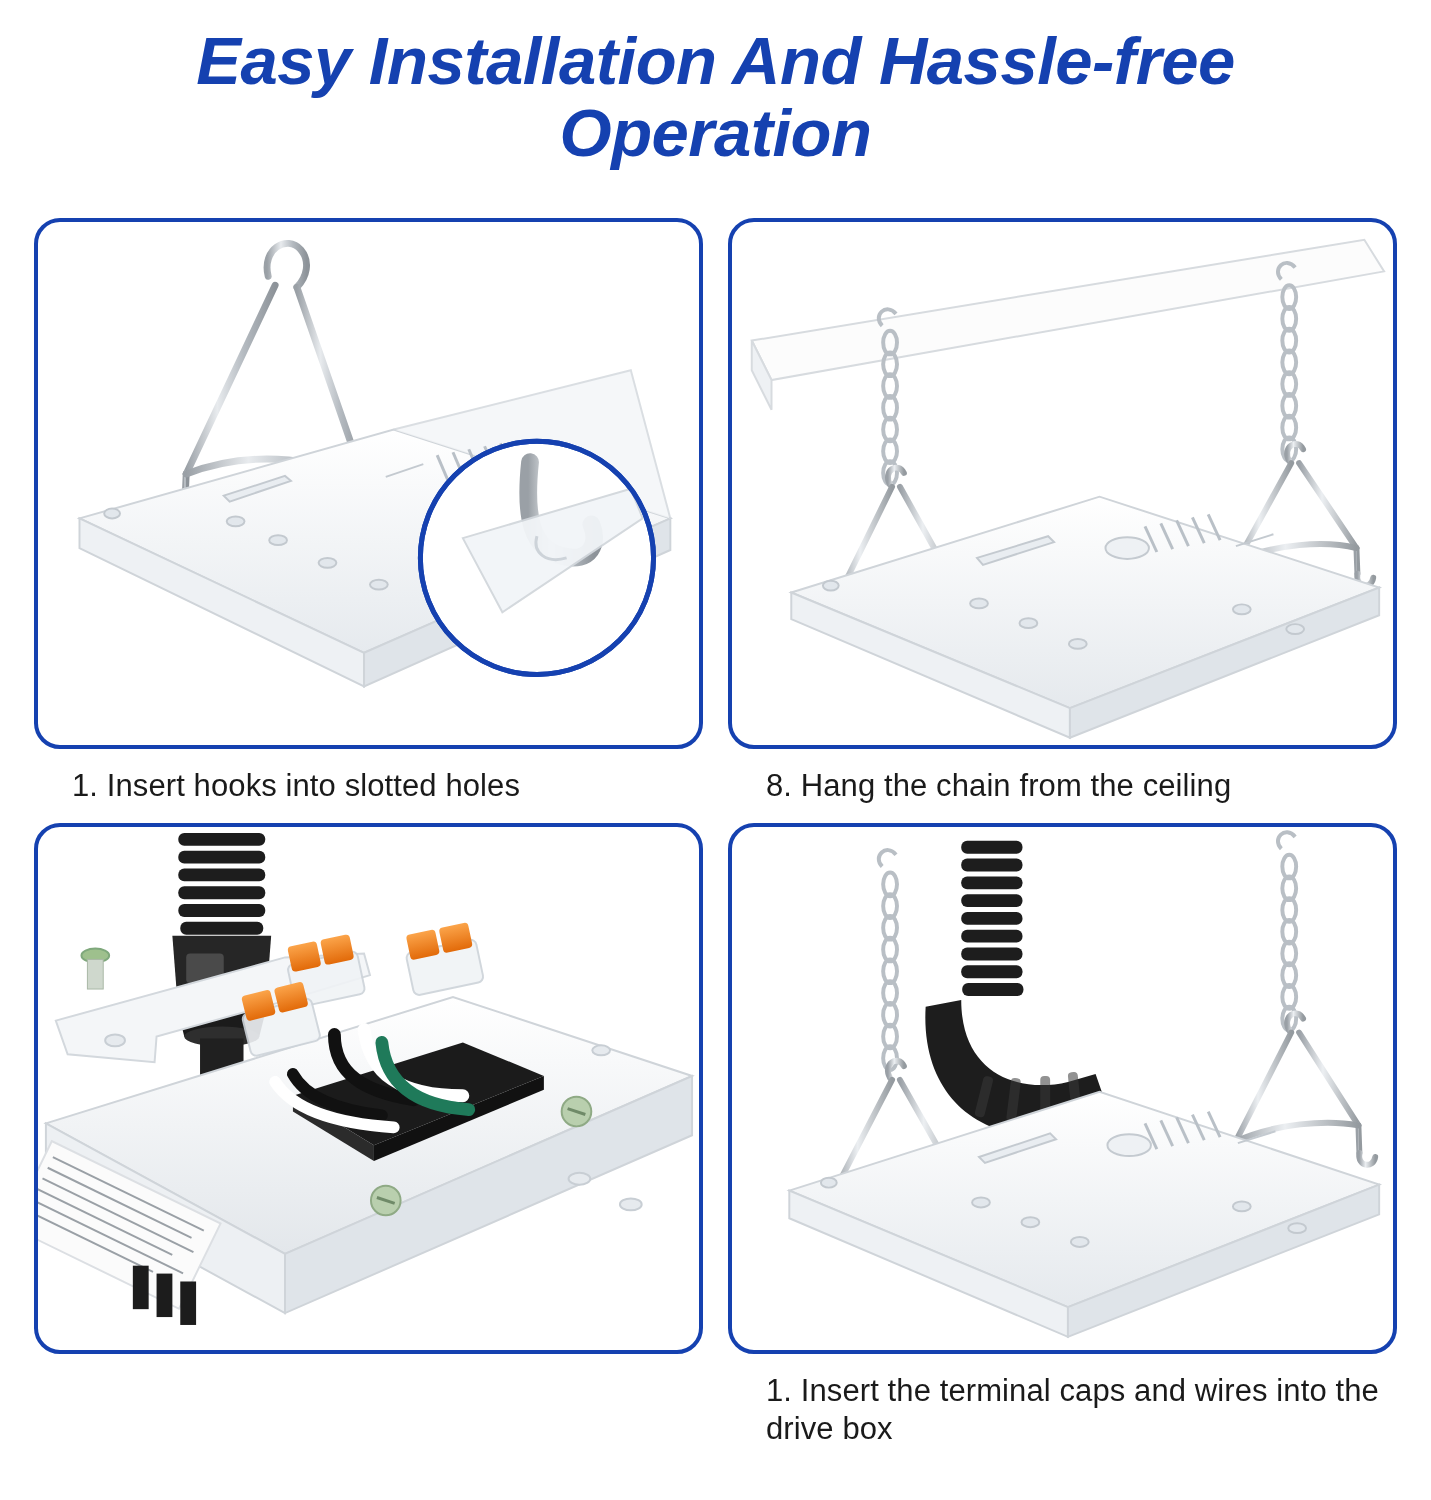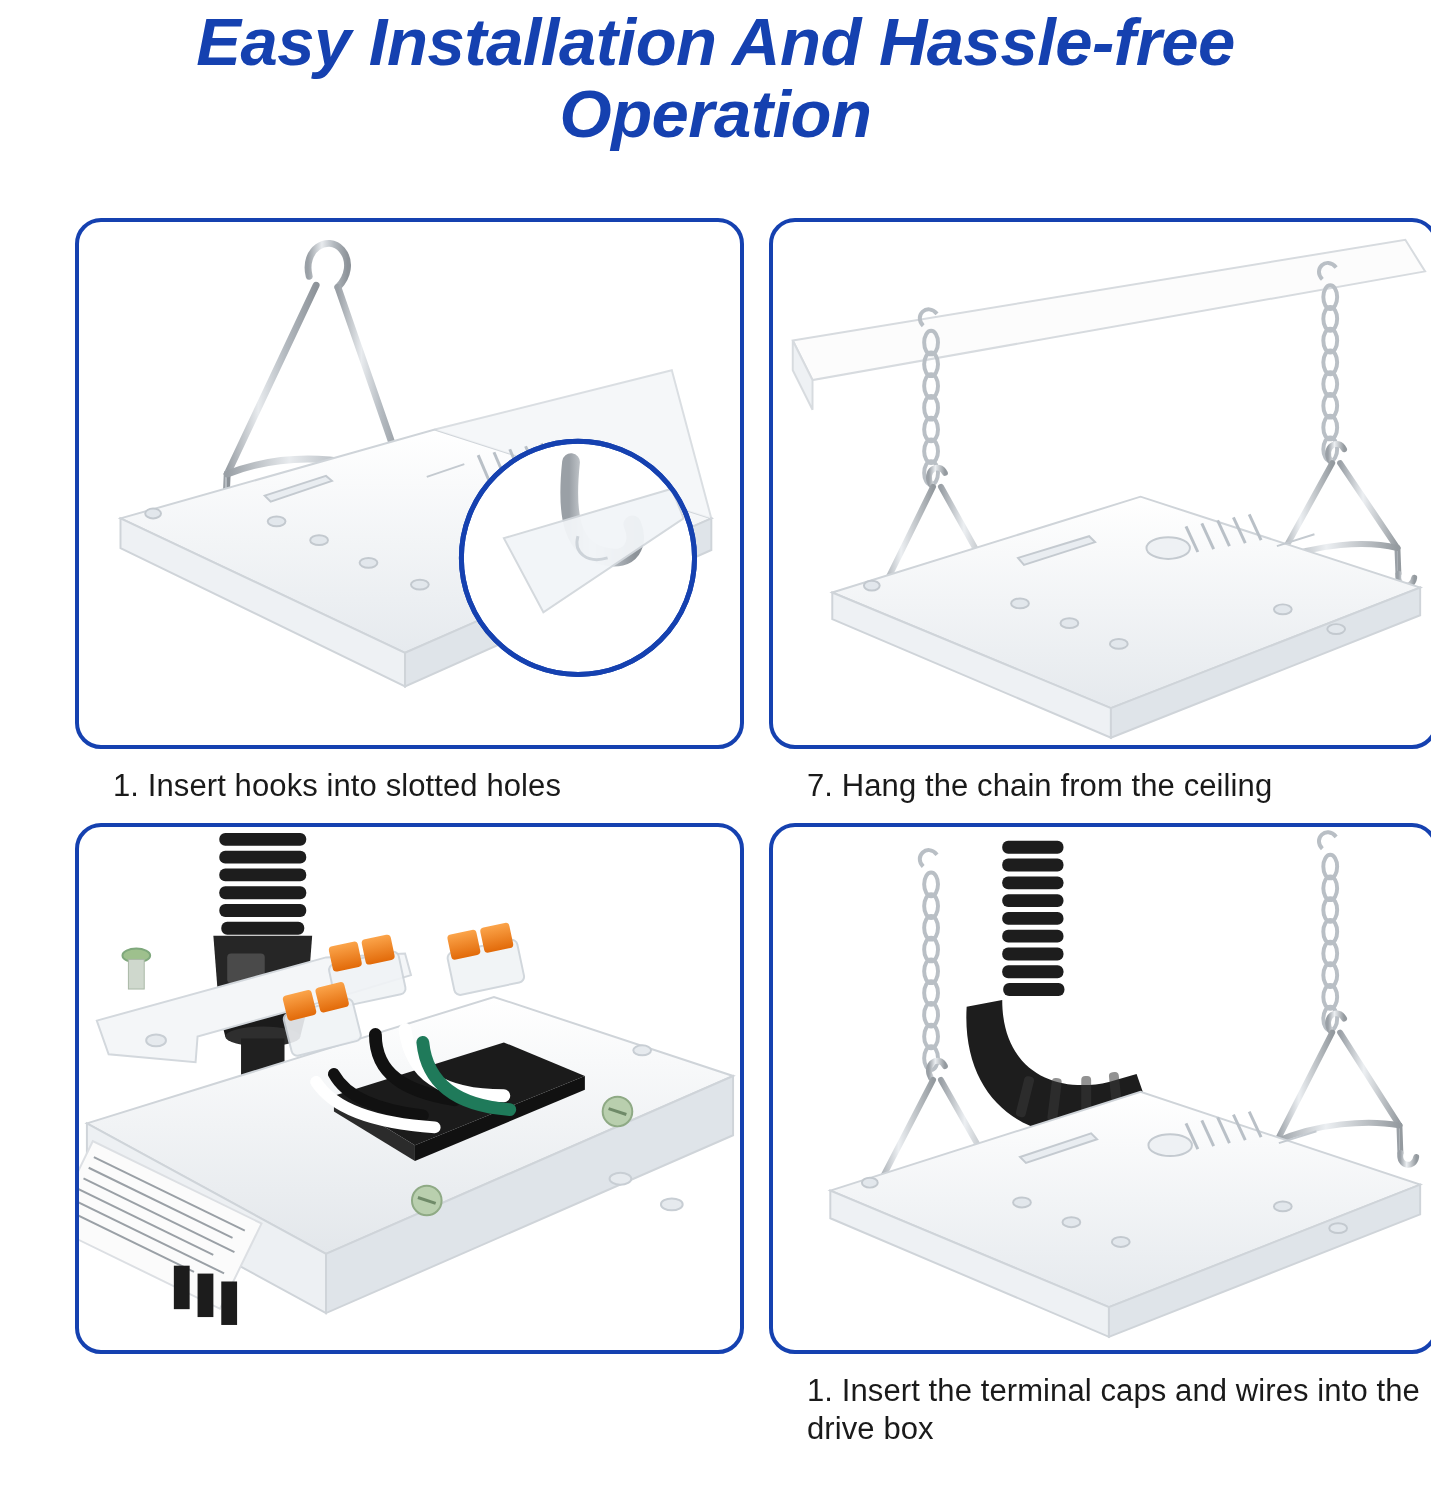--- a/index.html
+++ b/index.html
@@ -20,35 +20,36 @@
   .headline {
     text-align: center;
     color: #1541b0;
     font-weight: bold;
     font-style: italic;
     font-size: 67px;
     line-height: 1.08;
     letter-spacing: -0.5px;
     padding: 6px 20px 0 20px;
     box-sizing: border-box;
+    margin-top: 19px;
   }
   .headline .l2 { display: block; }
 
   
   .grid {
     position: absolute;
     top: 218px;
     left: 34px;
     width: 1363px;
     display: grid;
     grid-template-columns: 669px 669px;
     grid-column-gap: 25px;
     grid-row-gap: 18px;
   }
-  .cell { width: 669px; margin-left: 41px; }
+  .cell { width: 669px; }
   .panel {
     position: relative;
     width: 669px;
     height: 531px;
     border: 4px solid #1541b0;
     border-radius: 26px;
     box-sizing: border-box;
     background: #ffffff;
     overflow: hidden;
   }
@@ -226,21 +227,21 @@
             <ellipse cx="516" cy="392" rx="9" ry="5"></ellipse>
             <ellipse cx="570" cy="412" rx="9" ry="5"></ellipse>
             <ellipse cx="100" cy="368" rx="8" ry="5"></ellipse>
           </g>
           <ellipse cx="400" cy="330" rx="22" ry="11" fill="#eef1f4" stroke="#c4cad0" stroke-width="2"></ellipse>
           <path d="M248 340 L 320 318 L 326 324 L 254 347 Z" fill="#e9edf1" stroke="#c4cad0" stroke-width="2"></path>
           <path d="M510 328 L 548 316" stroke="#c4cad0" stroke-width="2"></path>
         </g>
       </svg>
     </div>
-    <div class="caption">7. Hang the chain from the ceiling</div>
+    <div class="caption">8. Hang the chain from the ceiling</div>
   </div>
 
   <div class="cell">
     <div class="panel">
       <svg class="ill" viewBox="0 0 669 531">
         <defs>
           <linearGradient id="bodyg3" x1="0" y1="0" x2="0" y2="1">
             <stop offset="0" stop-color="#ffffff"></stop>
             <stop offset="1" stop-color="#e3e7eb"></stop>
           </linearGradient>

